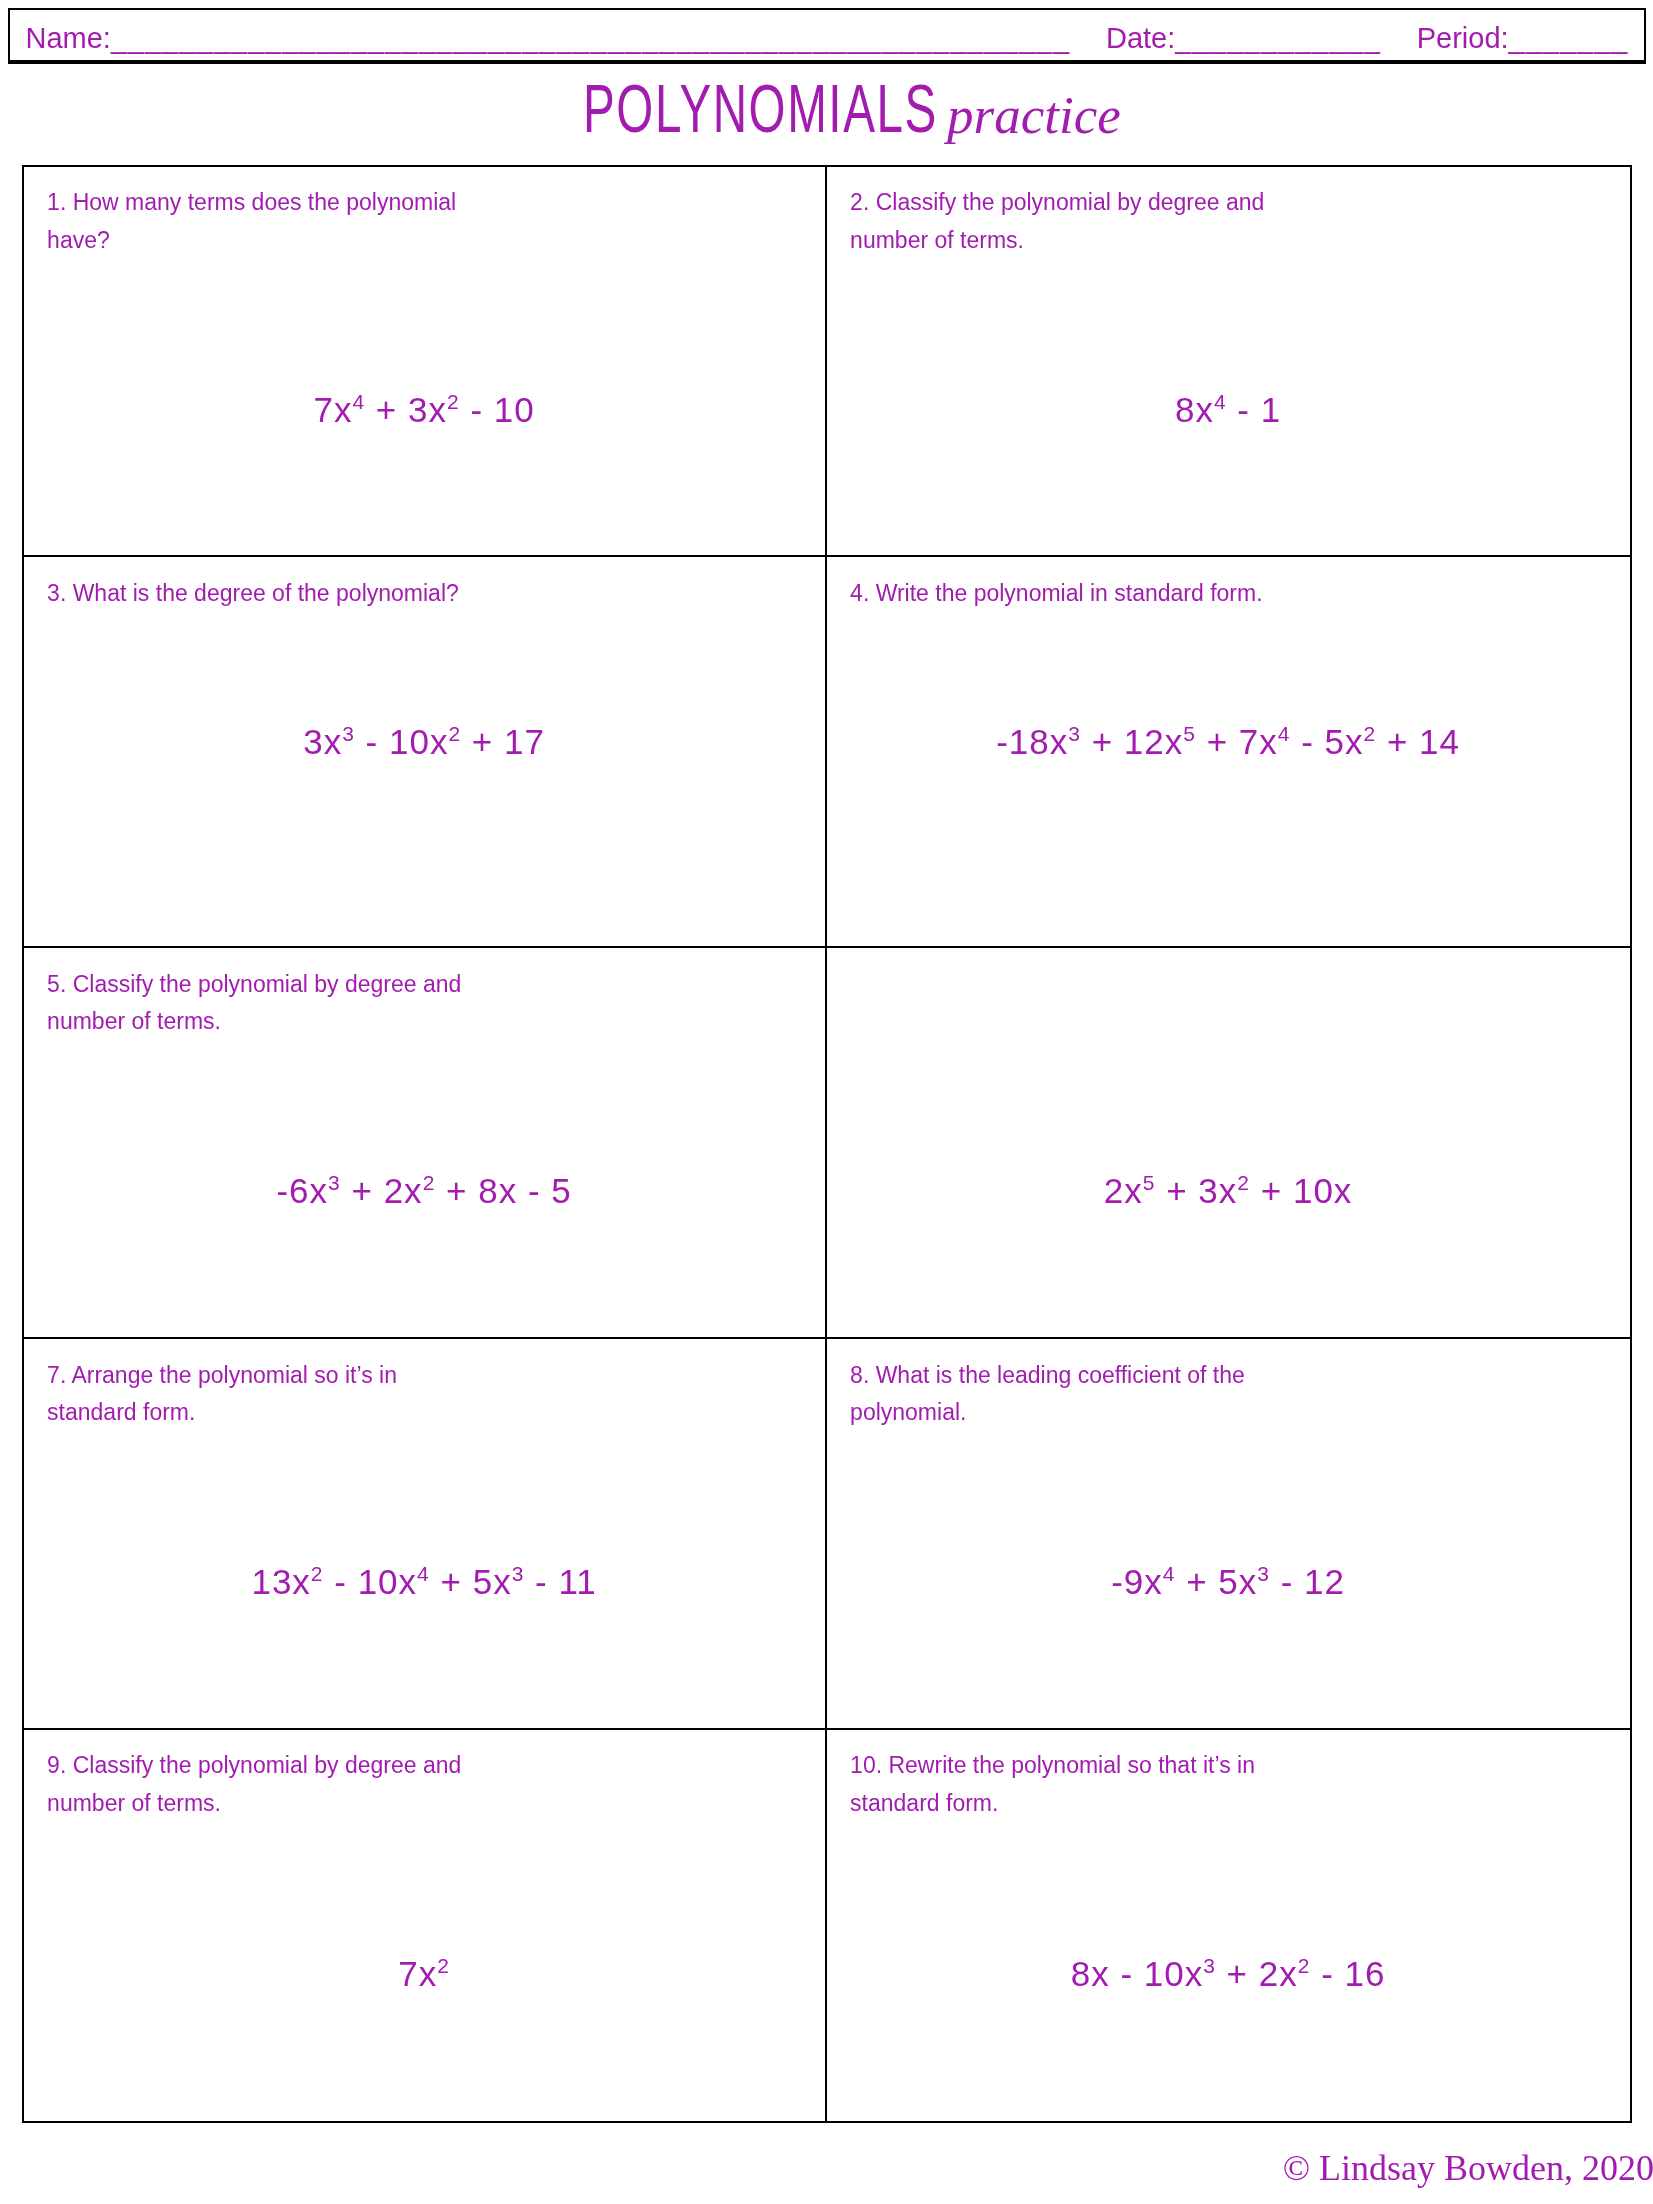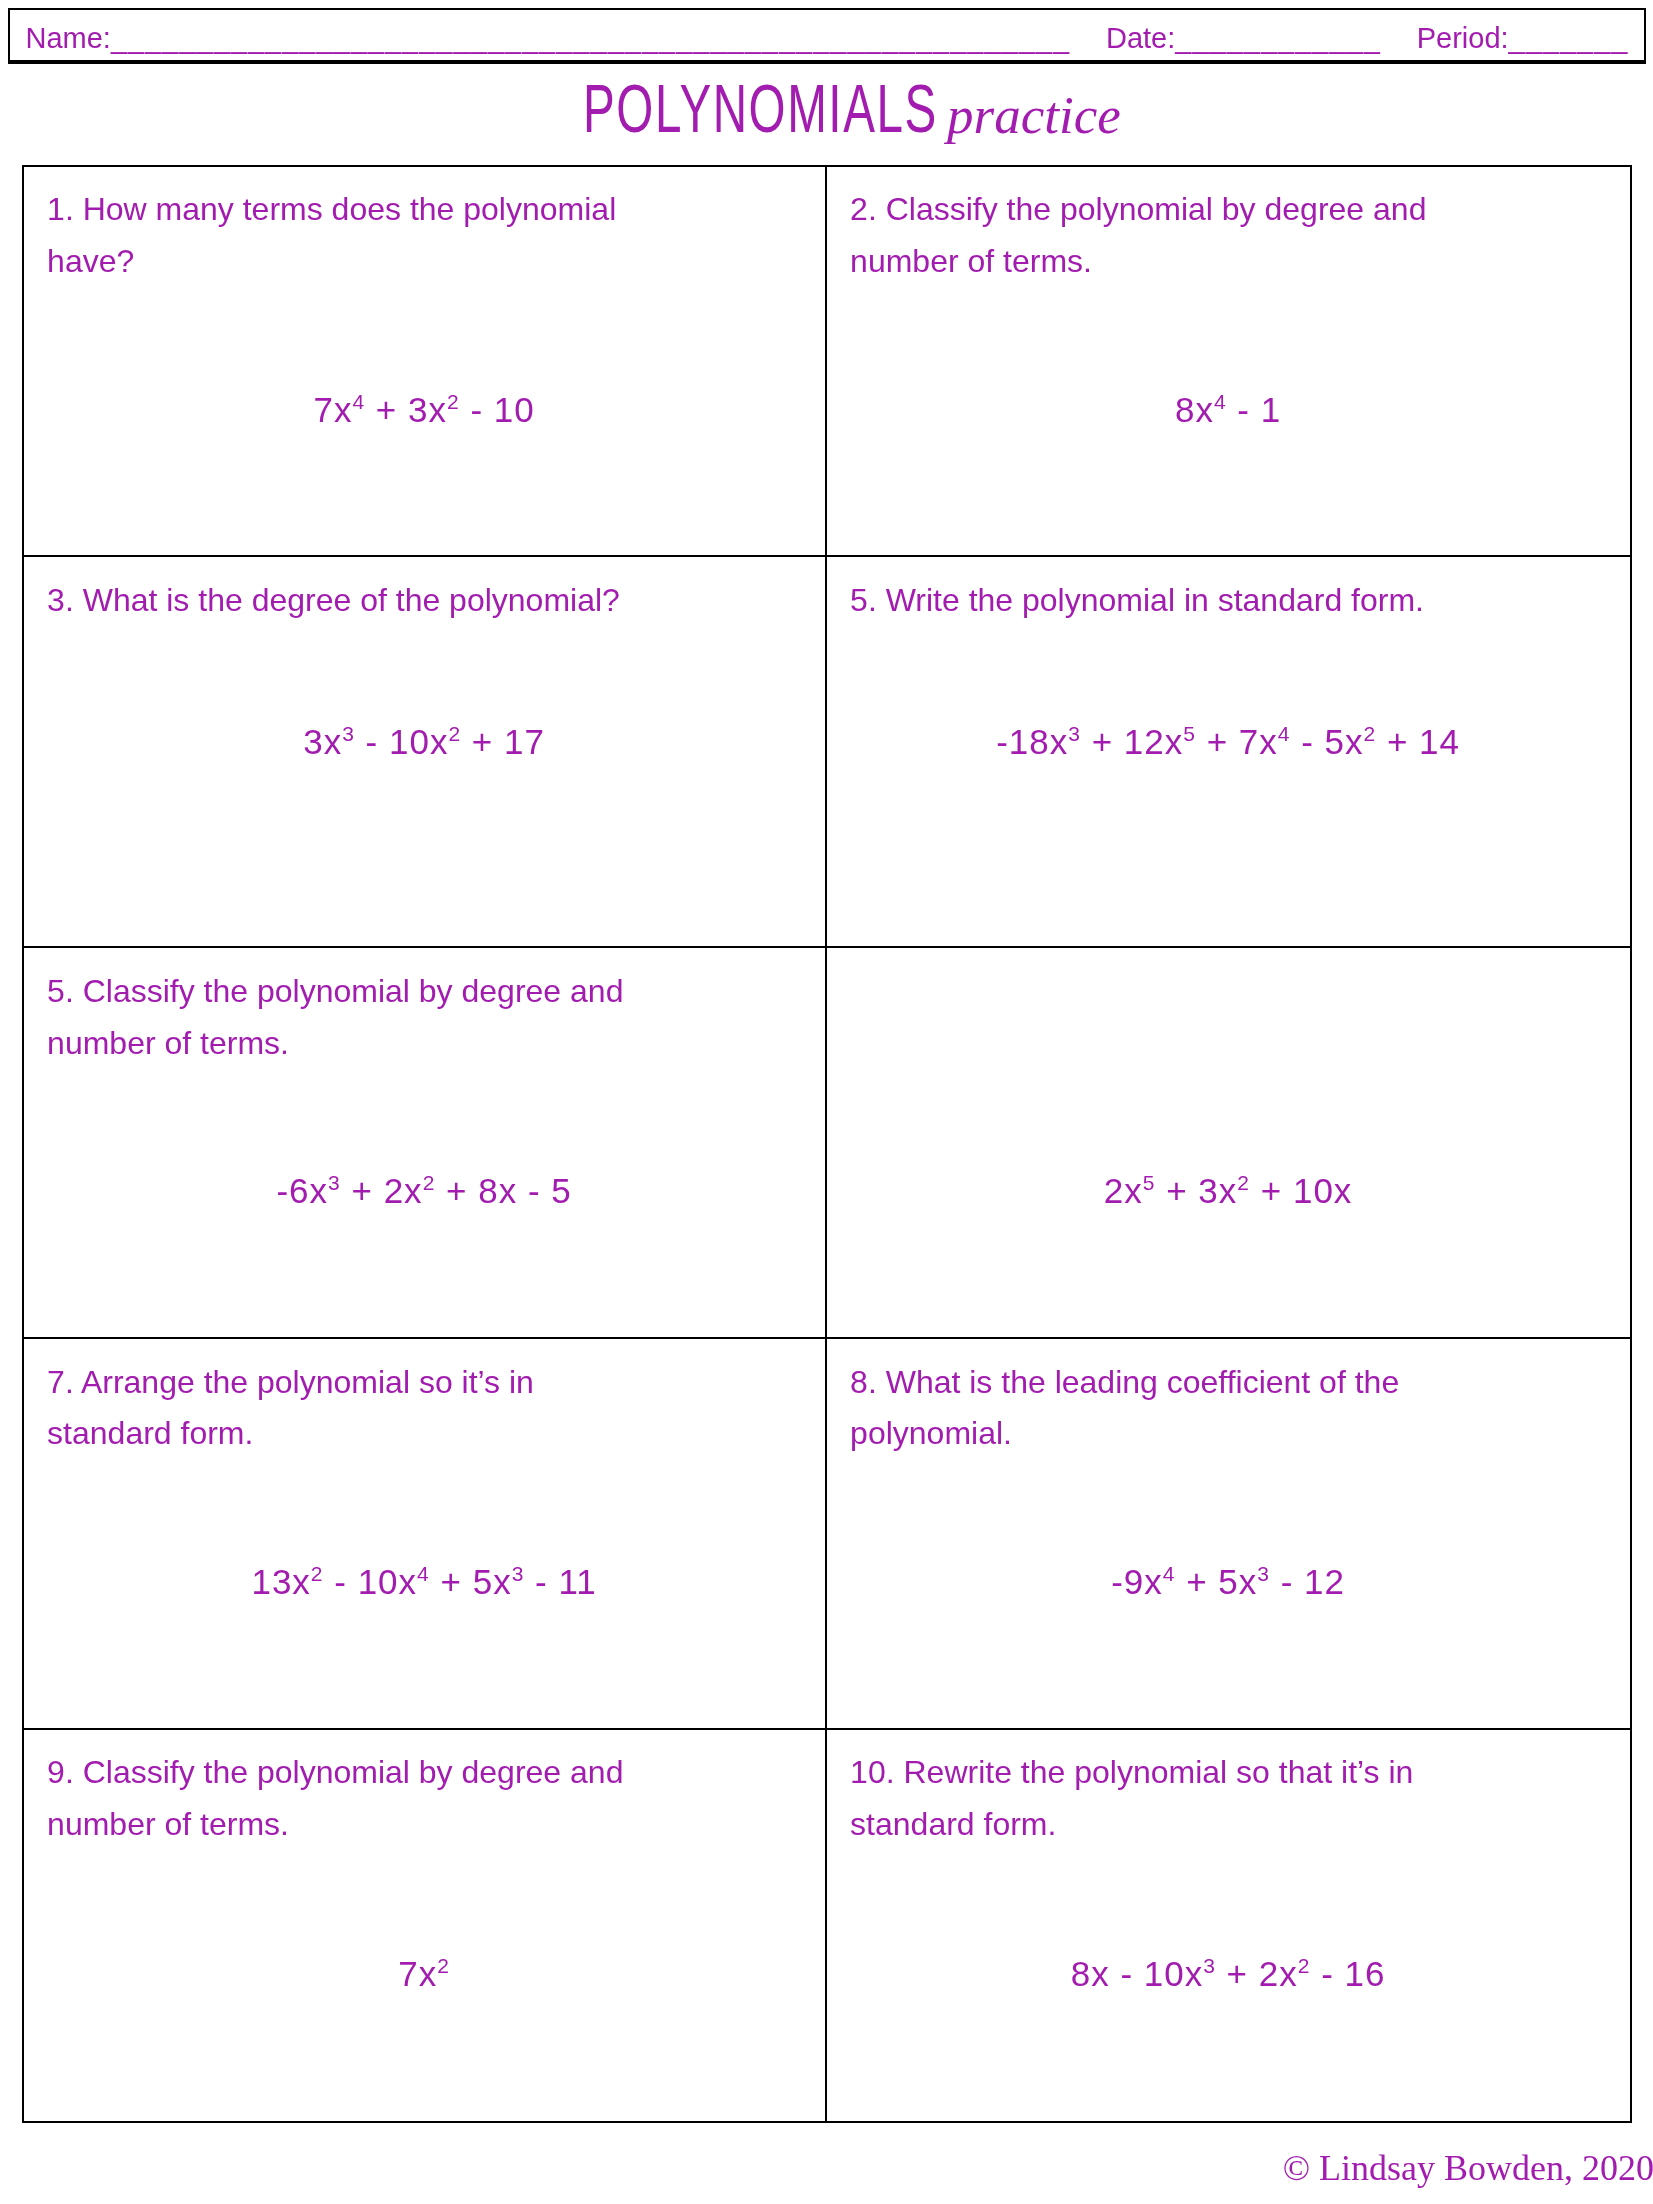--- a/index.html
+++ b/index.html
@@ -39,21 +39,21 @@
     display:grid; grid-template-columns:1fr 1fr; grid-template-rows:repeat(5,1fr);
   }
   .cell {
     position:relative; box-sizing:border-box;
     border-right:2.9px solid #000; border-bottom:2.9px solid #000;
     padding:17.6px 25.5px 0 23.5px;
   }
   .cell:nth-child(2n) { border-right:none; }
   .cell:nth-child(9), .cell:nth-child(10) { border-bottom:none; }
 
-  .q { font-size:32px; line-height:1.62; max-width:725px; }
+  .q { font-size:23px; line-height:1.62; max-width:725px; }
 
   .expr {
     position:absolute; left:0; right:0; top:45%;
     text-align:center; font-size:35px; letter-spacing:1px;margin-top:48px;
   }
   .cell:nth-child(3) .expr, .cell:nth-child(4) .expr { top:30%; }
   .expr sup { font-size:0.6em; line-height:0; }
 
   
   .footer {
@@ -88,21 +88,21 @@
       <div class="q">2. Classify the polynomial by degree and<br>number of terms.</div>
       <div class="expr">8x<sup>4</sup> - 1</div>
     </div>
 
     <div class="cell">
       <div class="q">3. What is the degree of the polynomial?</div>
       <div class="expr">3x<sup>3</sup> - 10x<sup>2</sup> + 17</div>
     </div>
 
     <div class="cell">
-      <div class="q">5. Write the polynomial in standard form.</div>
+      <div class="q">4. Write the polynomial in standard form.</div>
       <div class="expr">-18x<sup>3</sup> + 12x<sup>5</sup> + 7x<sup>4</sup> - 5x<sup>2</sup> + 14</div>
     </div>
 
     <div class="cell">
       <div class="q">5. Classify the polynomial by degree and<br>number of terms.</div>
       <div class="expr">-6x<sup>3</sup> + 2x<sup>2</sup> + 8x - 5</div>
     </div>
 
     <div class="cell">
       <div class="expr">2x<sup>5</sup> + 3x<sup>2</sup> + 10x</div>

